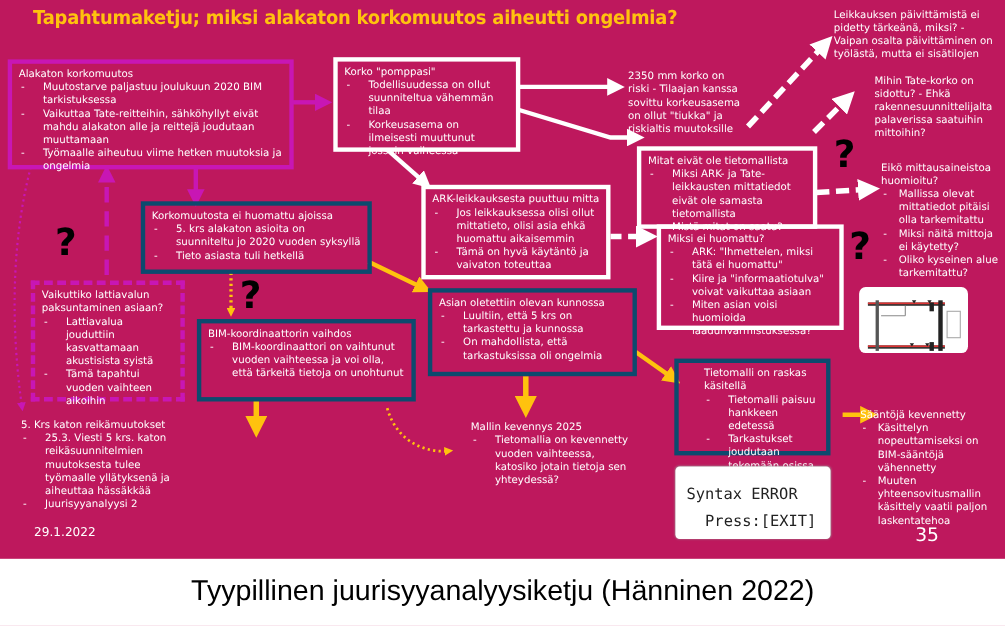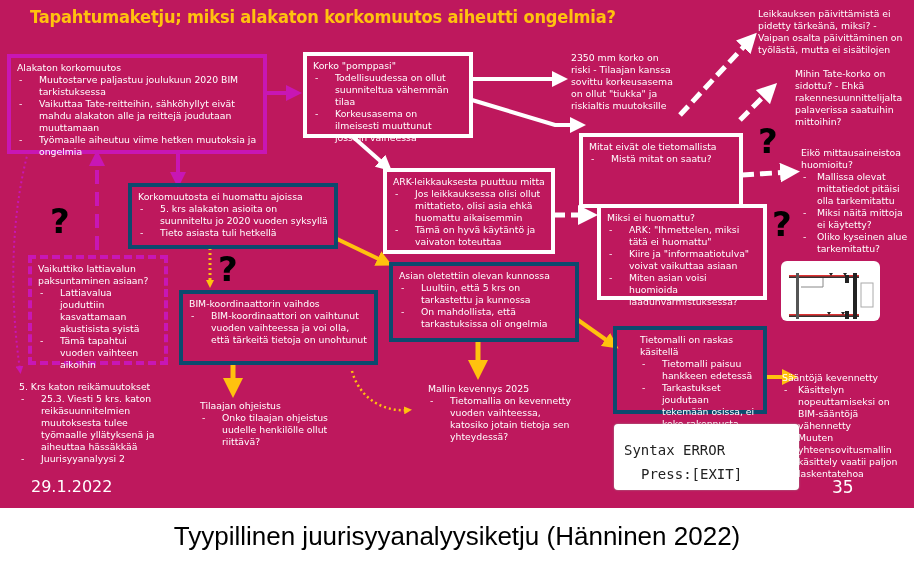--- a/index.html
+++ b/index.html
@@ -12,24 +12,24 @@
   .box .hd { display:block; }
   .box ul { margin:0; padding:0; list-style:none; }
   .box li { position:relative; padding-left:22px; }
   .box li::before { content:"-"; position:absolute; left:2px; top:0; }
   .b-mag { border:4px solid #c816b4; }
   .b-magd { border:4px dashed #c816b4; }
   .b-yel { border:4px solid #0c4a6e; }
   .b-wht { border:4px solid #ffffff; }
   .free { border:none; }
   .q { position:absolute; font-weight:bold; color:#000; font-size:34px; line-height:34px; font-family:"DejaVu Sans", sans-serif; }
-  .datefoot { position:absolute; left:31px; top:477px; color:#fff; font-size:16px; }
+  .datefoot { position:absolute; left:31px; top:477px; color:#fff; font-size:11px; }
   .pagefoot { position:absolute; left:832px; top:477px; color:#fff; font-size:17px; }
   .syntax { position:absolute; left:614px; top:424px; width:141px; height:66px; background:#fff;
-            border-radius:4px; box-shadow:0 0 2px #999; font-family:"DejaVu Sans Mono", monospace; font-size:14px; color:#222;padding-left:44px; }
+            border-radius:4px; box-shadow:0 0 2px #999; font-family:"DejaVu Sans Mono", monospace; font-size:14px; color:#222; }
   .syntax .l1 { position:absolute; left:10px; top:18px; }
   .syntax .l2 { position:absolute; left:27px; top:42px; }
   .sketch { position:absolute; left:781px; top:261px; width:99px; height:60px; background:#fff; border-radius:6px; }
   .caption { position:absolute; left:0; top:521px; width:914px; text-align:center; font-family:"Liberation Sans", sans-serif;
              font-size:26px; color:#000; }
   svg.arrows { position:absolute; left:0; top:0; width:914px; height:508px; }
 </style>
 </head>
 <body>
 
@@ -102,35 +102,36 @@
   </div>
 
   <div class="box b-wht" style="left:303px;top:52px;width:170px;height:86px;">
     <span class="hd">Korko "pomppasi"</span>
     <ul>
       <li>Todellisuudessa on ollut suunniteltua vähemmän tilaa</li>
       <li>Korkeusasema on ilmeisesti muuttunut jossain vaiheessa</li>
     </ul>
   </div>
 
-  <div class="box free" style="left:565px;top:48px;width:120px;">
+  <div class="box free" style="left:565px;top:60px;width:120px;">
     <span>2350 mm korko on riski - Tilaajan kanssa sovittu korkeusasema on ollut "tiukka" ja riskialtis muutoksille</span>
   </div>
 
   <div class="box free" style="left:752px;top:4px;width:162px;">
     <span>Leikkauksen päivittämistä ei pidetty tärkeänä, miksi? - Vaipan osalta päivittäminen on työlästä, mutta ei sisätilojen</span>
   </div>
 
   <div class="box free" style="left:773px;top:64px;width:130px;margin-left:16px;">
     <span>Mihin Tate-korko on sidottu? - Ehkä rakennesuunnittelijalta palaverissa saatuihin mittoihin?</span>
   </div>
 
   <div class="box b-wht" style="left:579px;top:119px;width:164px;height:75px;margin-top:14px;">
     <span class="hd">Mitat eivät ole tietomallista</span>
     <ul>
+      <li>Miksi ARK- ja Tate- leikkausten mittatiedot eivät ole samasta tietomallista</li>
       <li>Mistä mitat on saatu?</li>
     </ul>
   </div>
 
   <div class="box free" style="left:795px;top:143px;width:119px;">
     <span class="hd">Eikö mittausaineistoa huomioitu?</span>
     <ul>
       <li style="padding-left:16px;">Mallissa olevat mittatiedot pitäisi olla tarkemitattu</li>
       <li style="padding-left:16px;">Miksi näitä mittoja ei käytetty?</li>
       <li style="padding-left:16px;">Oliko kyseinen alue tarkemitattu?</li>
@@ -178,42 +179,36 @@
   </div>
 
   <div class="box b-yel" style="left:389px;top:262px;width:190px;height:80px;">
     <span class="hd">Asian oletettiin olevan kunnossa</span>
     <ul>
       <li>Luultiin, että 5 krs on tarkastettu ja kunnossa</li>
       <li>On mahdollista, että tarkastuksissa oli ongelmia</li>
     </ul>
   </div>
 
-  <div class="box b-yel" style="left:613px;top:326px;width:154px;height:88px;padding-left:23px;">
+  <div class="box b-yel" style="left:613px;top:326px;width:142px;height:88px;padding-left:23px;">
     <span class="hd">Tietomalli on raskas käsitellä</span>
     <ul>
       <li>Tietomalli paisuu hankkeen edetessä</li>
       <li>Tarkastukset joudutaan tekemään osissa, ei koko rakennusta kerralla</li>
     </ul>
   </div>
 
   <div class="box free" style="left:13px;top:377px;width:165px;">
     <span class="hd">5. Krs katon reikämuutokset</span>
     <ul>
       <li>25.3. Viesti 5 krs. katon reikäsuunnitelmien muutoksesta tulee työmaalle yllätyksenä ja aiheuttaa hässäkkää</li>
       <li>Juurisyyanalyysi 2</li>
     </ul>
   </div>
 
-  <div class="box free" style="left:194px;top:396px;width:150px;">
-    <span class="hd">Tilaajan ohjeistus</span>
-    <ul>
-      <li>Onko tilaajan ohjeistus uudelle henkilölle ollut riittävä?</li>
-    </ul>
-  </div>
 
   <div class="box free" style="left:422px;top:379px;width:165px;">
     <span class="hd">Mallin kevennys 2025</span>
     <ul>
       <li>Tietomallia on kevennetty vuoden vaihteessa, katosiko jotain tietoja sen yhteydessä?</li>
     </ul>
   </div>
 
   <div class="box free" style="left:776px;top:368px;width:138px;">
     <span class="hd">Sääntöjä kevennetty</span>

